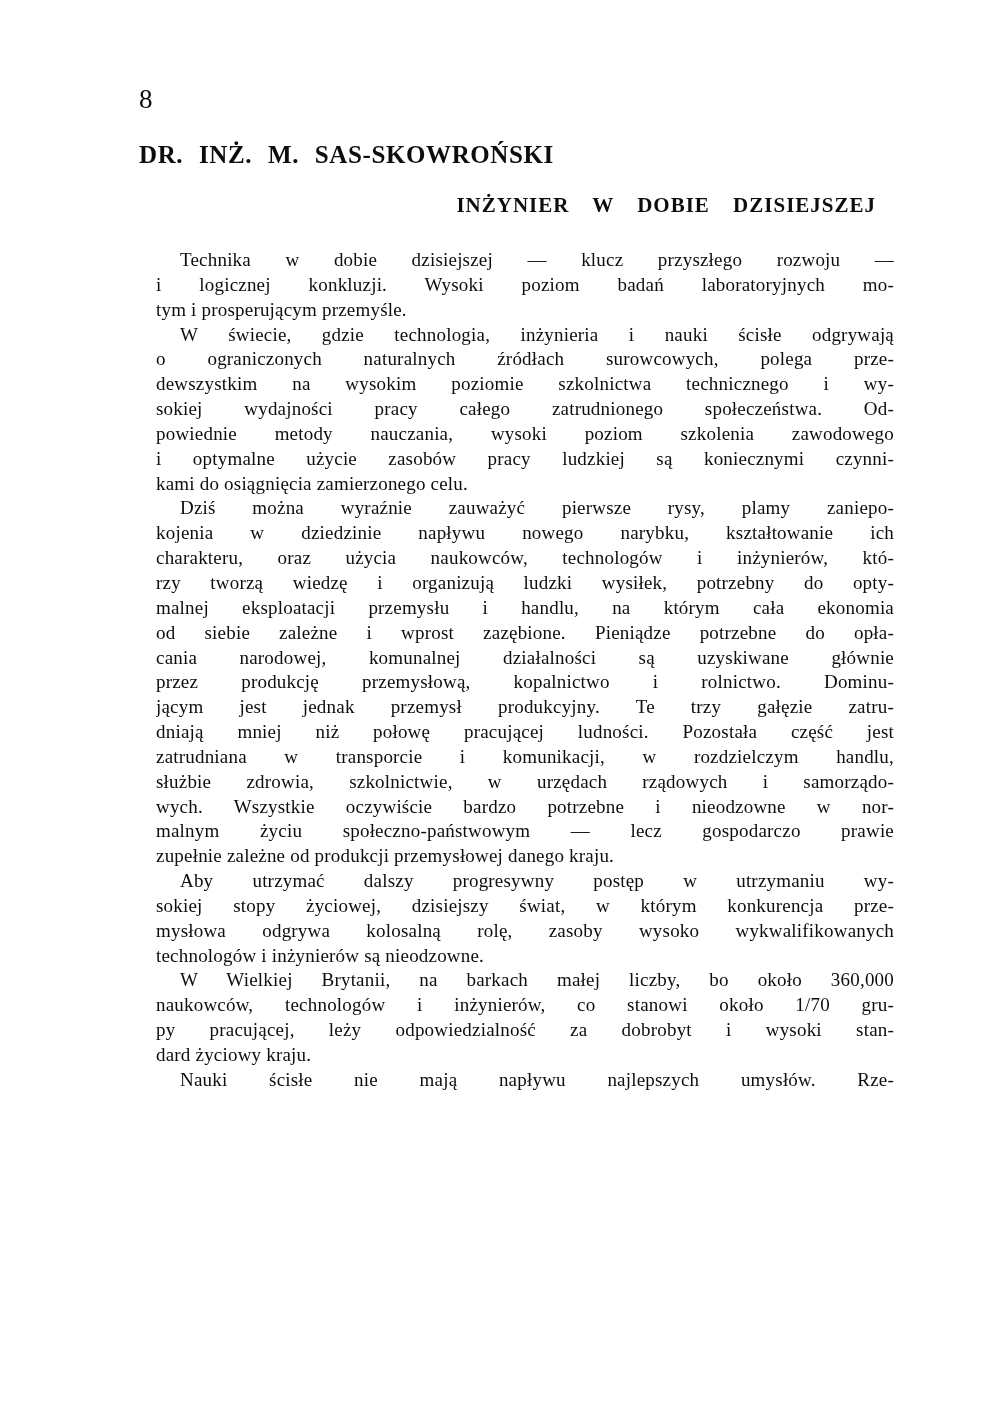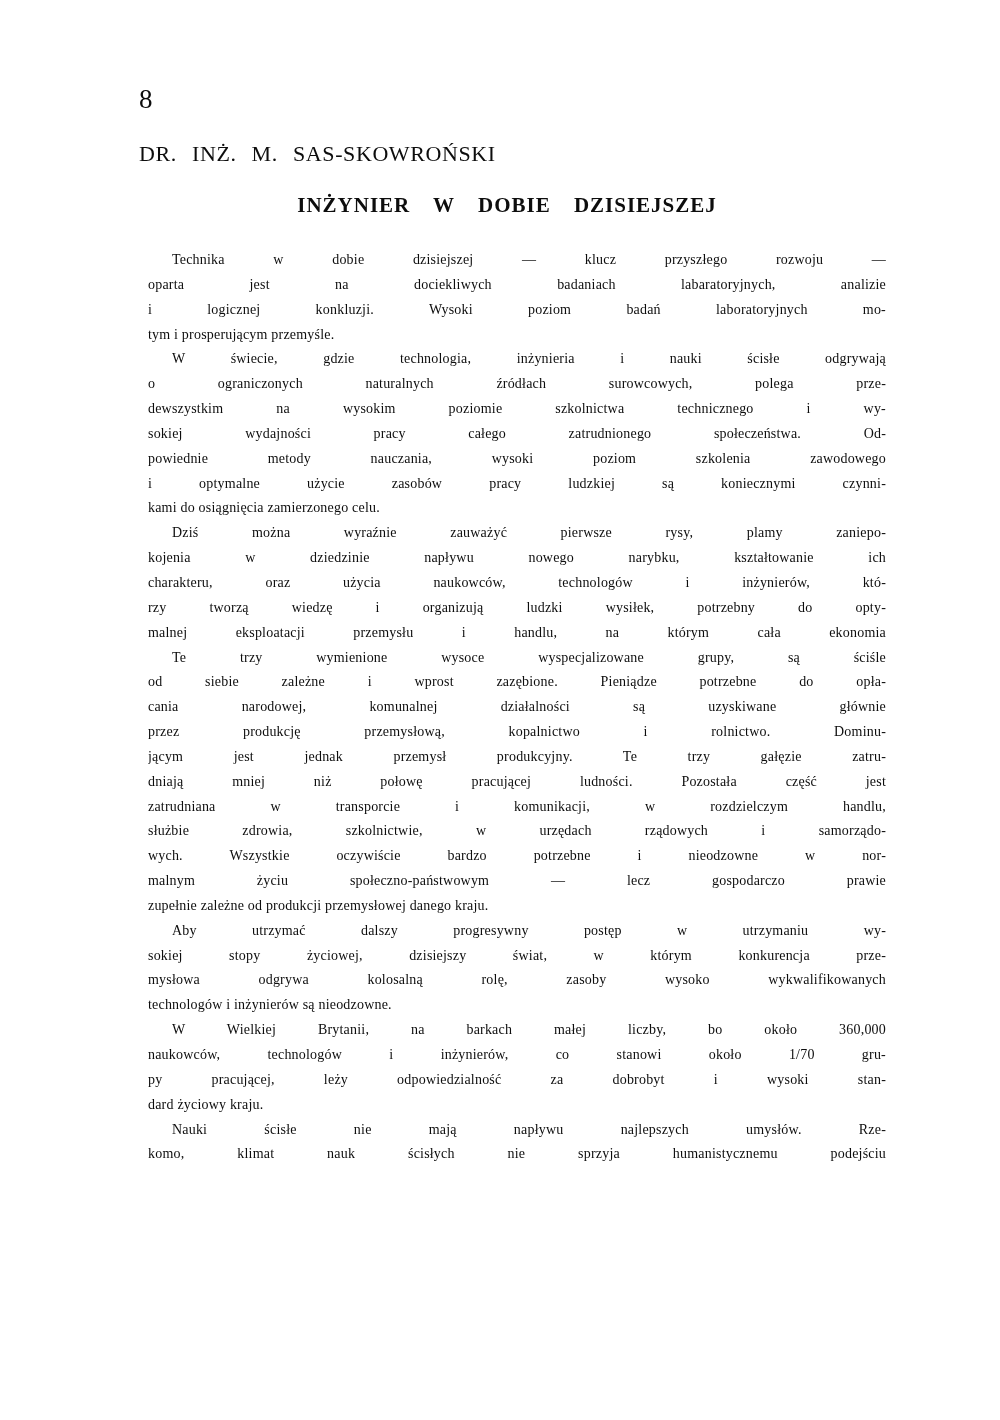--- a/index.html
+++ b/index.html
@@ -20,44 +20,44 @@
     position: absolute;
     left: 139px;
     top: 84px;
     font-size: 27px;
     line-height: 30px;
   }
   .author {
     position: absolute;
     left: 139px;
     top: 141px;
-    font-size: 22px;
-    font-weight: normal;
+    font-size: 25px;
+    font-weight: bold;
     letter-spacing: 0.6px;
     word-spacing: 9px;
     white-space: nowrap;
   }
   .title {
     position: absolute;
     left: 138px;
     top: 193px;
     width: 738px;
-    text-align: center;
+    text-align: right;
     font-size: 21px;
     font-weight: bold;
     letter-spacing: 1px;
     word-spacing: 17px;
     white-space: nowrap;
   }
   .body-text {
     position: absolute;
-    left: 148px;
+    left: 156px;
     top: 248px;
     width: 738px;
-    font-size: 14px;
+    font-size: 19px;
     letter-spacing: 0.2px;
   }
   .paragraph { margin: 0; padding: 0; }
   .line {
     height: 24.85px;
     line-height: 24.85px;
     white-space: normal;
     overflow: hidden;
   }
   .line.just {
@@ -75,42 +75,40 @@
 </head>
 <body>
 
 <div class="page">
   <div class="page-number">8</div>
   <div class="author">DR. INŻ. M. SAS-SKOWROŃSKI</div>
   <div class="title">INŻYNIER W DOBIE DZISIEJSZEJ</div>
   <div class="body-text" id="body-text">
       <div class="paragraph">
         <div class="line just indent">Technika w dobie dzisiejszej — klucz przyszłego rozwoju —</div>
-        <div class="line just">oparta jest na dociekliwych badaniach labaratoryjnych, analizie</div>
         <div class="line just">i logicznej konkluzji. Wysoki poziom badań laboratoryjnych mo-</div>
         <div class="line left">tym i prosperującym przemyśle.</div>
       </div>
       <div class="paragraph">
         <div class="line just indent">W świecie, gdzie technologia, inżynieria i nauki ścisłe odgrywają</div>
         <div class="line just">o ograniczonych naturalnych źródłach surowcowych, polega prze-</div>
         <div class="line just">dewszystkim na wysokim poziomie szkolnictwa technicznego i wy-</div>
         <div class="line just">sokiej wydajności pracy całego zatrudnionego społeczeństwa. Od-</div>
         <div class="line just">powiednie metody nauczania, wysoki poziom szkolenia zawodowego</div>
         <div class="line just">i optymalne użycie zasobów pracy ludzkiej są koniecznymi czynni-</div>
         <div class="line left">kami do osiągnięcia zamierzonego celu.</div>
       </div>
       <div class="paragraph">
         <div class="line just indent">Dziś można wyraźnie zauważyć pierwsze rysy, plamy zaniepo-</div>
         <div class="line just">kojenia w dziedzinie napływu nowego narybku, kształtowanie ich</div>
         <div class="line just">charakteru, oraz użycia naukowców, technologów i inżynierów, któ-</div>
         <div class="line just">rzy tworzą wiedzę i organizują ludzki wysiłek, potrzebny do opty-</div>
         <div class="line just">malnej eksploatacji przemysłu i handlu, na którym cała ekonomia</div>
       </div>
       <div class="paragraph">
-        <div class="line just indent">Te trzy wymienione wysoce wyspecjalizowane grupy, są ściśle</div>
         <div class="line just">od siebie zależne i wprost zazębione. Pieniądze potrzebne do opła-</div>
         <div class="line just">cania narodowej, komunalnej działalności są uzyskiwane głównie</div>
         <div class="line just">przez produkcję przemysłową, kopalnictwo i rolnictwo. Dominu-</div>
         <div class="line just">jącym jest jednak przemysł produkcyjny. Te trzy gałęzie zatru-</div>
         <div class="line just">dniają mniej niż połowę pracującej ludności. Pozostała część jest</div>
         <div class="line just">zatrudniana w transporcie i komunikacji, w rozdzielczym handlu,</div>
         <div class="line just">służbie zdrowia, szkolnictwie, w urzędach rządowych i samorządo-</div>
         <div class="line just">wych. Wszystkie oczywiście bardzo potrzebne i nieodzowne w nor-</div>
         <div class="line just">malnym życiu społeczno-państwowym — lecz gospodarczo prawie</div>
         <div class="line left">zupełnie zależne od produkcji przemysłowej danego kraju.</div>
@@ -122,16 +120,15 @@
         <div class="line left">technologów i inżynierów są nieodzowne.</div>
       </div>
       <div class="paragraph">
         <div class="line just indent">W Wielkiej Brytanii, na barkach małej liczby, bo około 360,000</div>
         <div class="line just">naukowców, technologów i inżynierów, co stanowi około 1/70 gru-</div>
         <div class="line just">py pracującej, leży odpowiedzialność za dobrobyt i wysoki stan-</div>
         <div class="line left">dard życiowy kraju.</div>
       </div>
       <div class="paragraph">
         <div class="line just indent">Nauki ścisłe nie mają napływu najlepszych umysłów. Rze-</div>
-        <div class="line just">komo, klimat nauk ścisłych nie sprzyja humanistycznemu podejściu</div>
       </div>
     </div>
 </div>
 
 </body></html>

